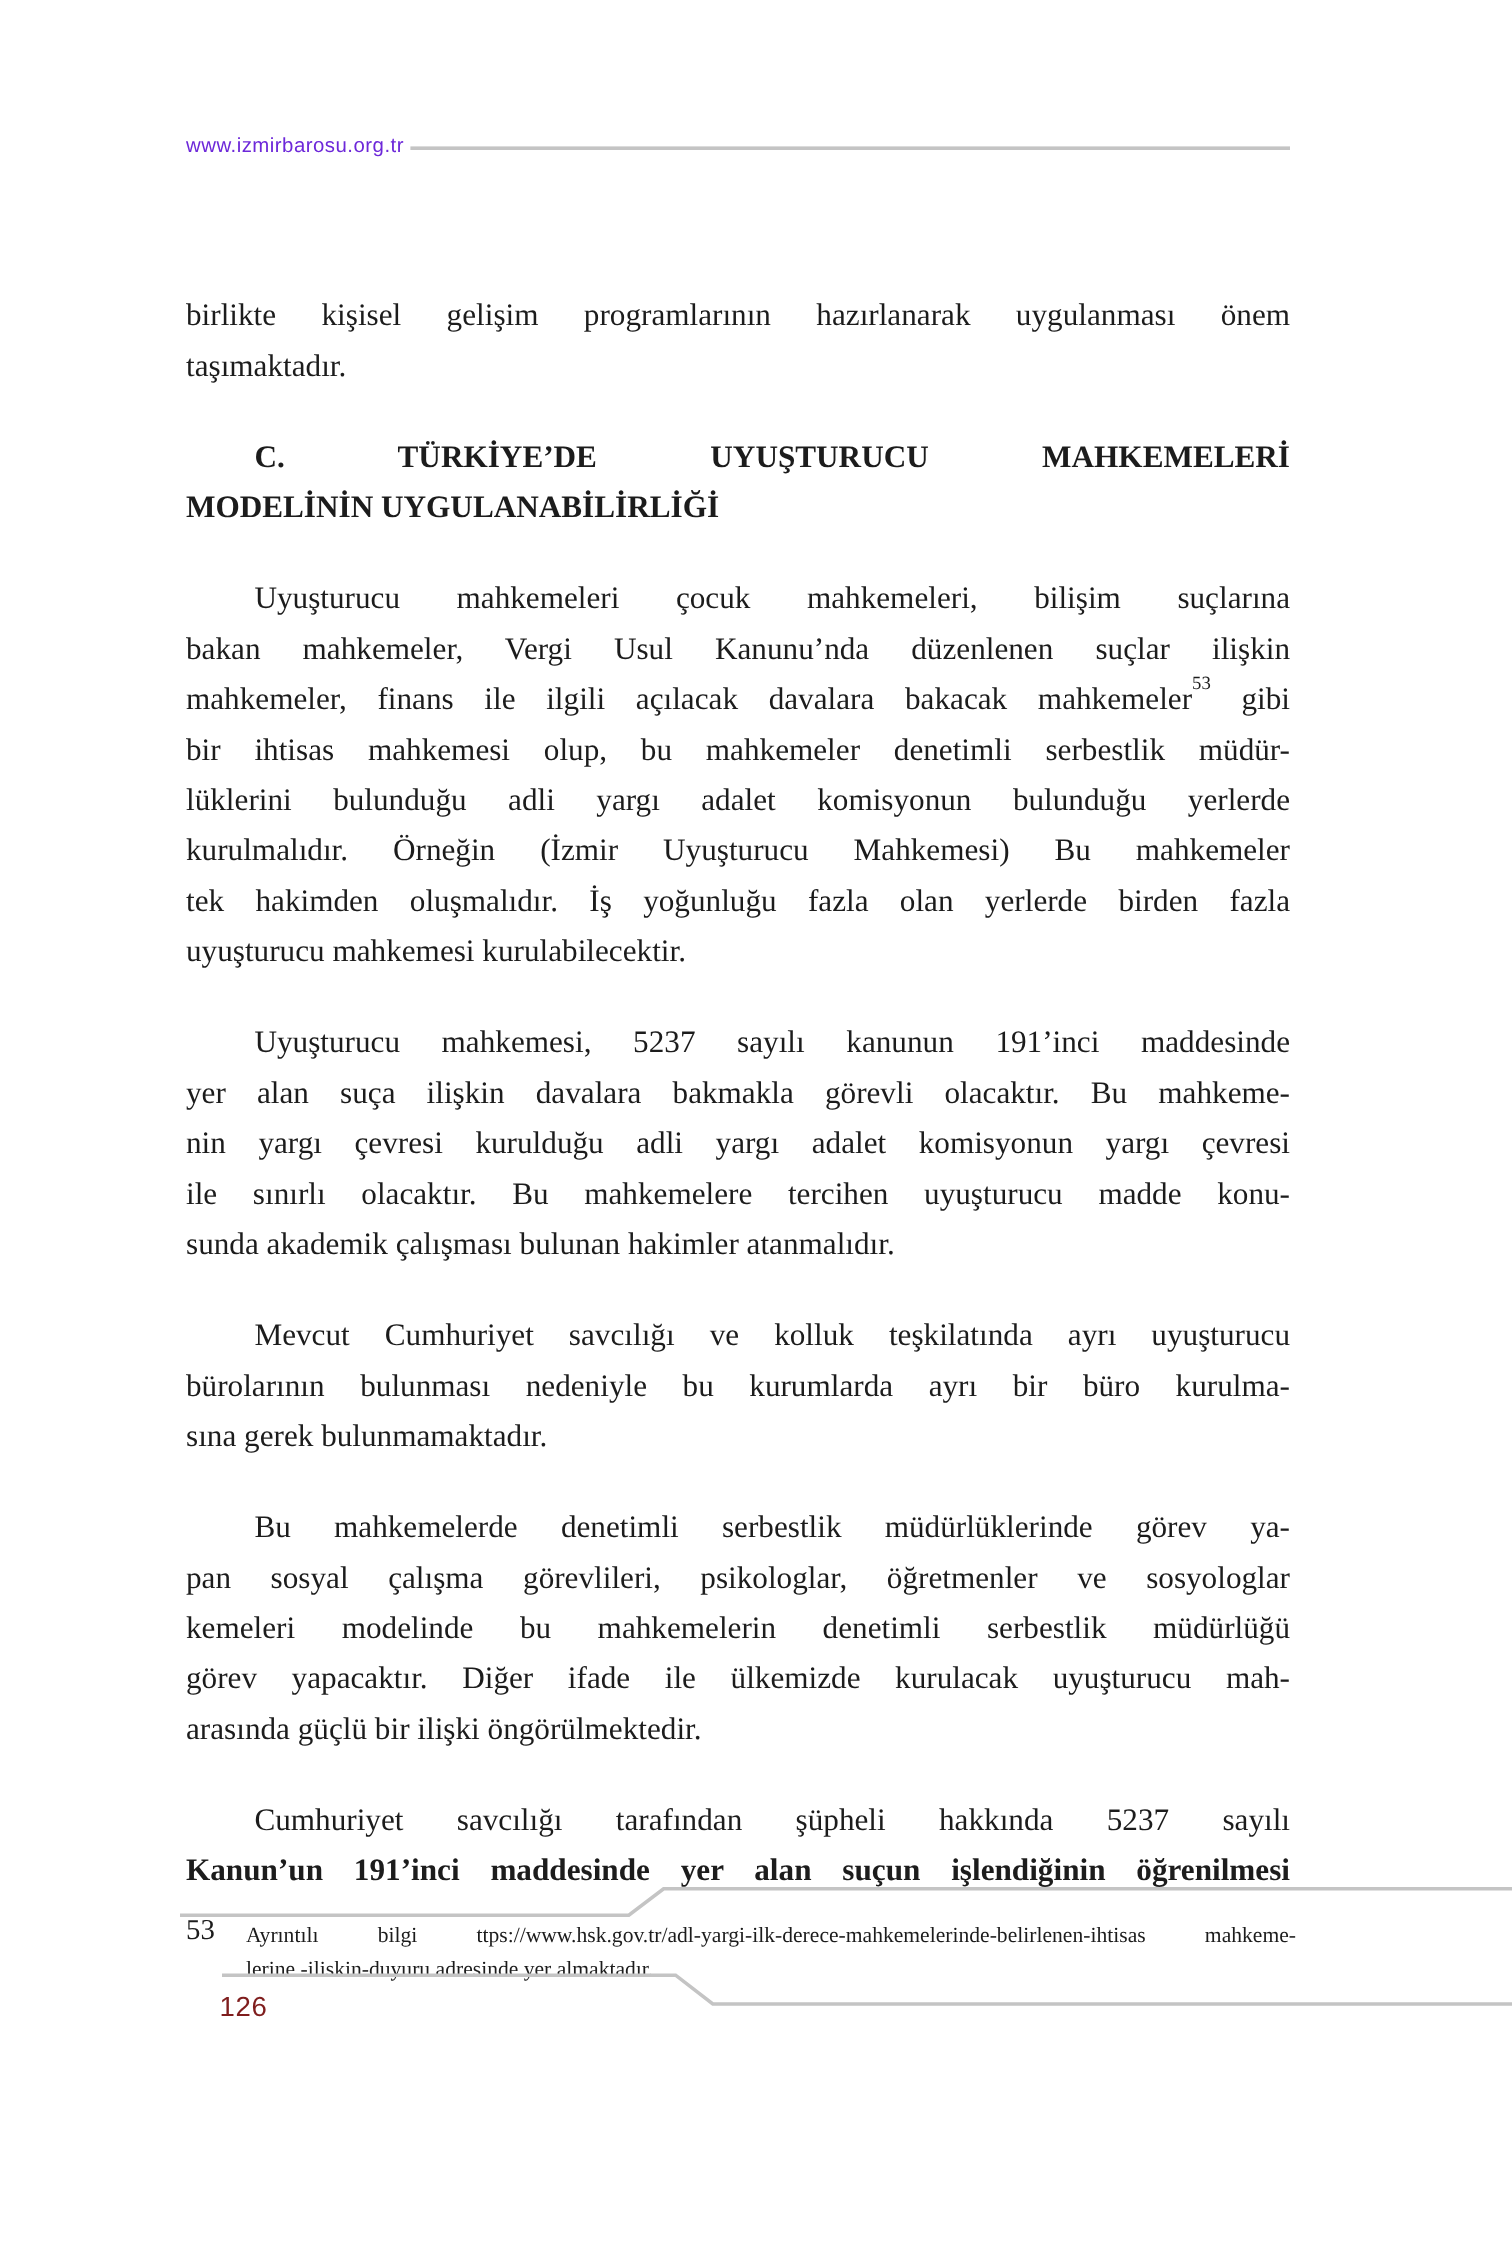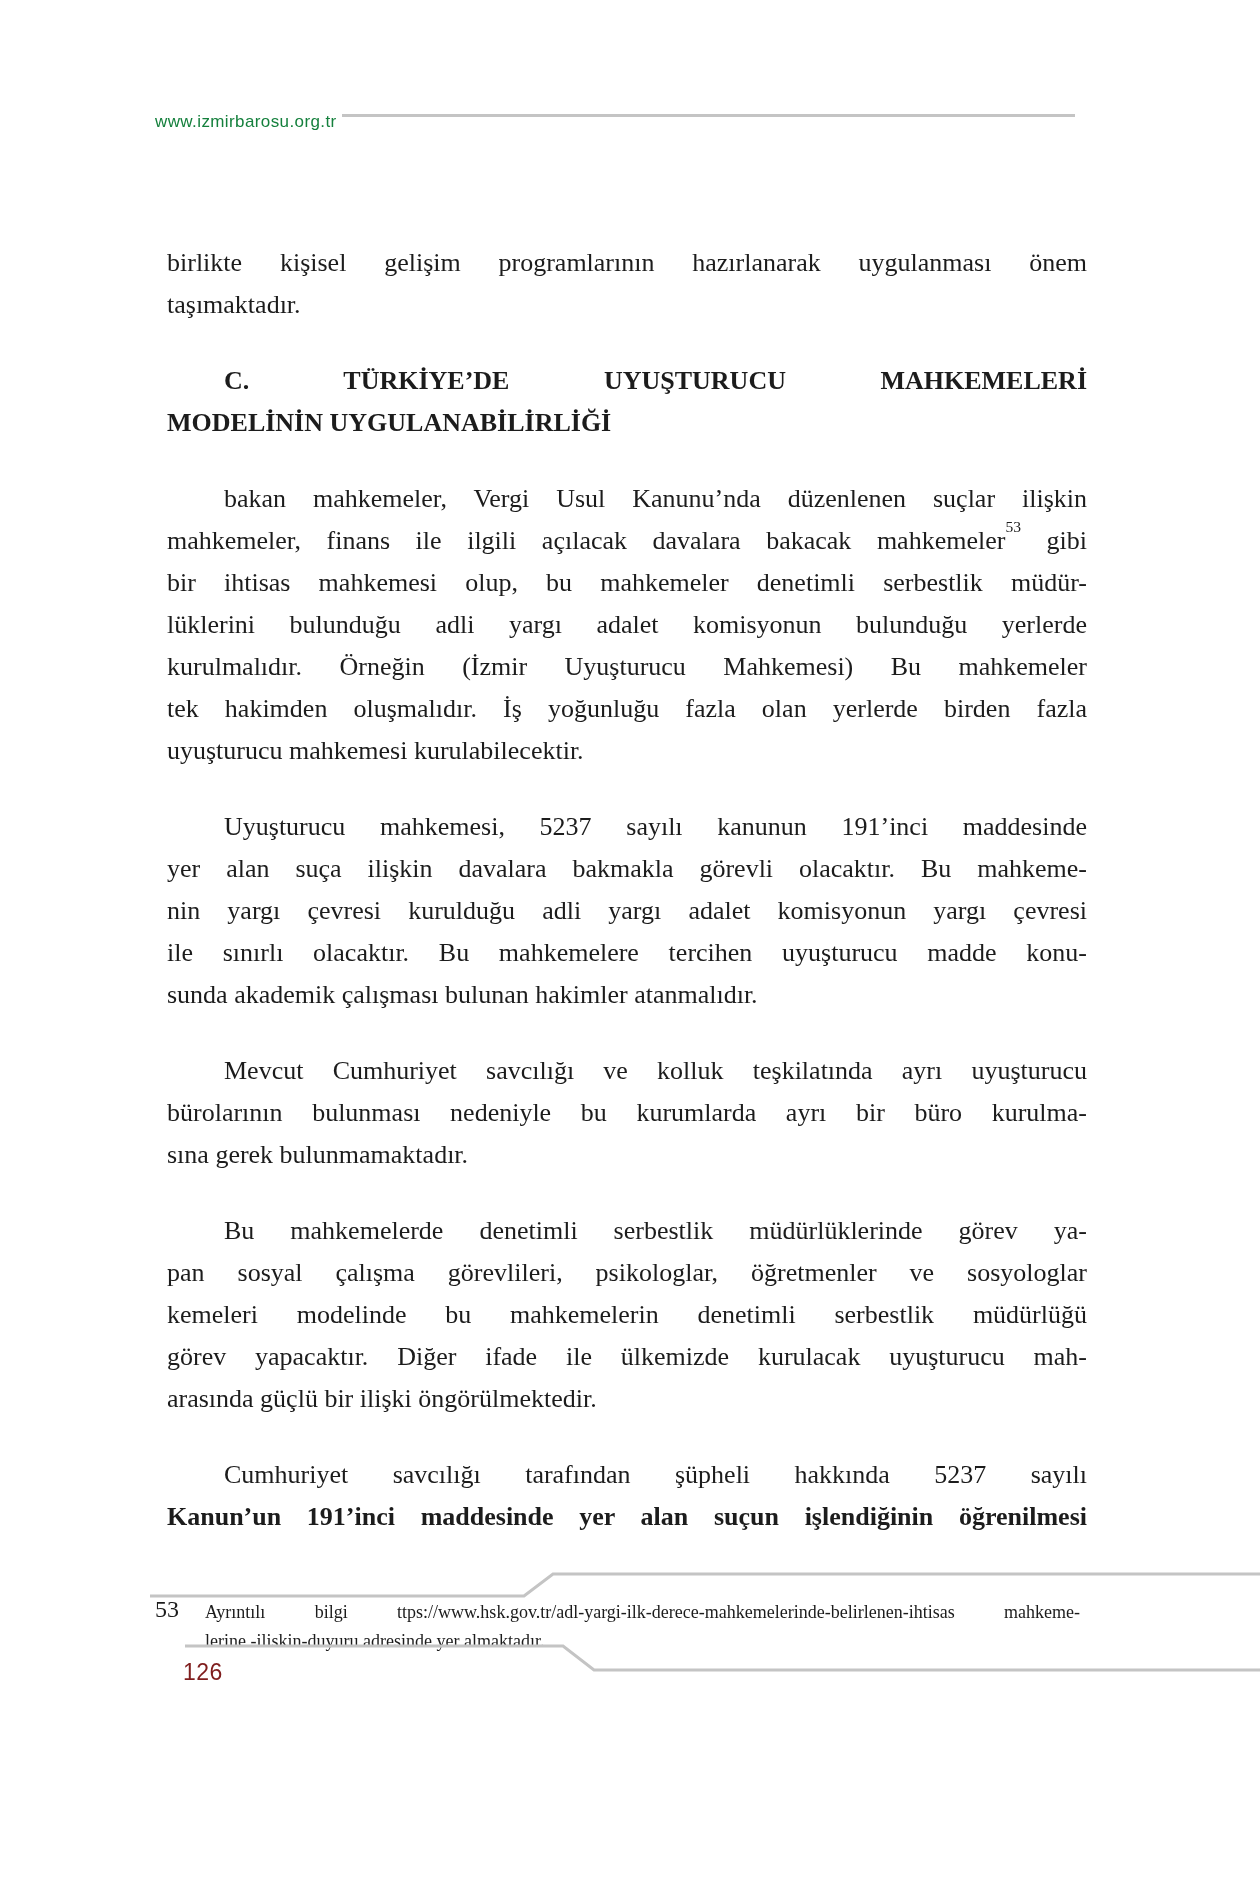--- a/index.html
+++ b/index.html
@@ -9,30 +9,30 @@
     background:#ffffff;
     margin:0 auto;
     font-family:"Liberation Serif", serif;
     color:#1c1c1c;
     overflow:hidden;
   }
   
   .header-row{
     position:absolute;
     top:112px;left:155px;width:920px;
-    display:flex;align-items:flex-start;gap:5px;
+    display:flex;align-items:center;gap:5px;
     font-family:"Liberation Sans", sans-serif;
-    font-size:17px;color:#15803d;
+    font-size:17px;color:#6d28d9;
     letter-spacing:0.4px;
   }
   .header-rule{flex:1;height:3px;background:#c4c4c4;margin-top:2px;}
   
   .content{
     position:absolute;top:242px;left:155px;width:920px;
-    font-size:26px;line-height:42px;margin-left:12px;
+    font-size:26px;line-height:42px;
   }
   .block{margin-bottom:34px;}
   .block .line{text-align:justify;text-align-last:justify;}
   .block .line:last-child{text-align-last:left;}
   .block.justify-last .line:last-child{text-align-last:justify;font-weight:bold;}
   .block.indent .line:first-child{text-indent:57px;}
   .heading{font-weight:bold;}
   sup.fn-ref{font-size:0.6em;line-height:0;position:relative;top:-0.45em;}
   
   .sep-svg{position:absolute;left:0;}
@@ -71,20 +71,21 @@
         <div class="line">birlikte kişisel gelişim programlarının hazırlanarak uygulanması önem</div>
         <div class="line">taşımaktadır.</div>
       </div>
 
     <div class="block heading indent">
         <div class="line">C. TÜRKİYE’DE UYUŞTURUCU MAHKEMELERİ</div>
         <div class="line">MODELİNİN UYGULANABİLİRLİĞİ</div>
       </div>
 
     <div class="block indent">
+        <div class="line">Uyuşturucu mahkemeleri çocuk mahkemeleri, bilişim suçlarına</div>
         <div class="line">bakan mahkemeler, Vergi Usul Kanunu’nda düzenlenen suçlar ilişkin</div>
         <div class="line"><span>mahkemeler, finans ile ilgili açılacak davalara bakacak mahkemeler</span><sup class="fn-ref">53</sup><span> gibi</span></div>
         <div class="line">bir ihtisas mahkemesi olup, bu mahkemeler denetimli serbestlik müdür-</div>
         <div class="line">lüklerini bulunduğu adli yargı adalet komisyonun bulunduğu yerlerde</div>
         <div class="line">kurulmalıdır. Örneğin (İzmir Uyuşturucu Mahkemesi) Bu mahkemeler</div>
         <div class="line">tek hakimden oluşmalıdır. İş yoğunluğu fazla olan yerlerde birden fazla</div>
         <div class="line">uyuşturucu mahkemesi kurulabilecektir.</div>
       </div>
 
     <div class="block indent">

